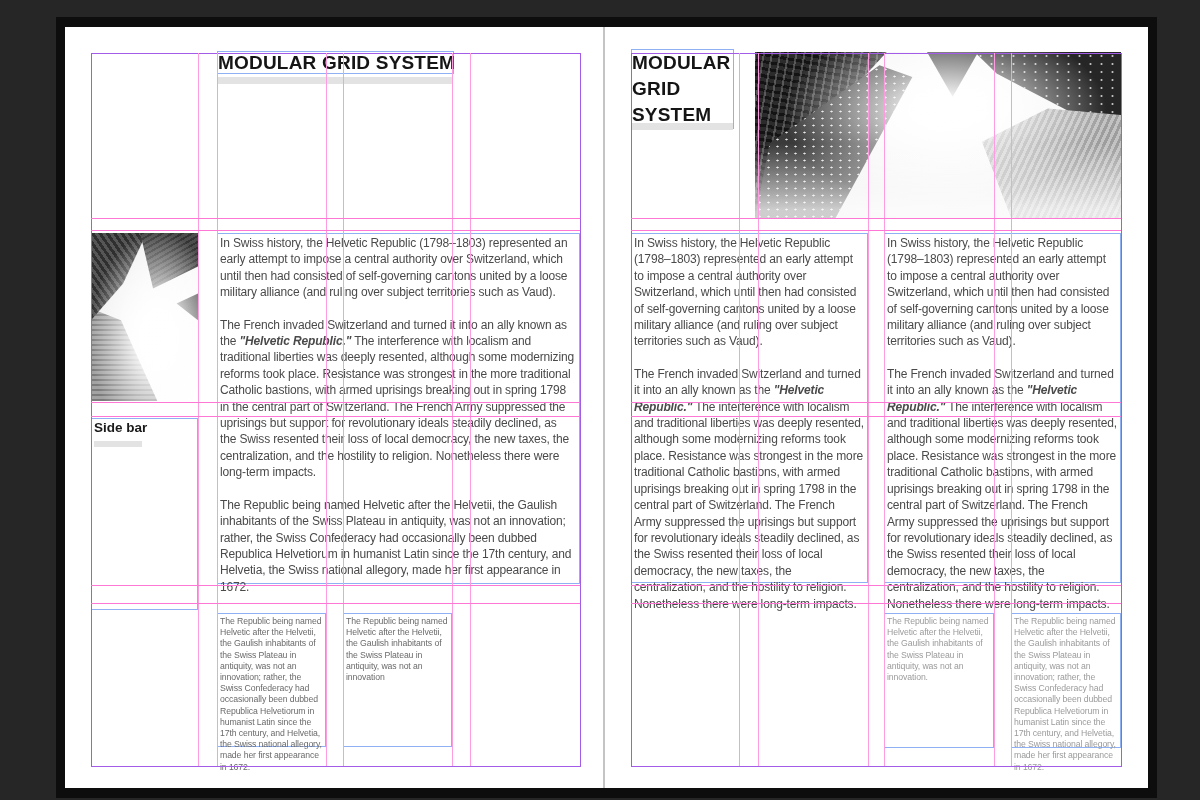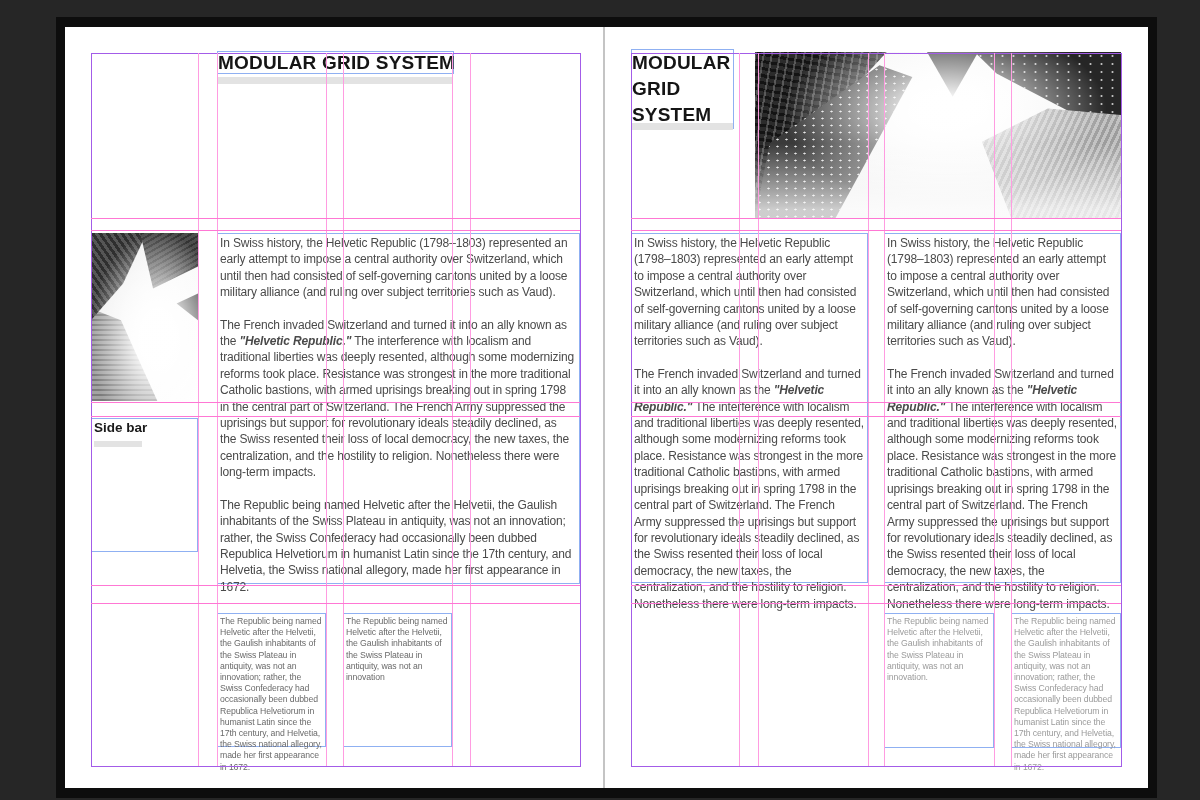--- a/index.html
+++ b/index.html
@@ -79,21 +79,21 @@
 
     <div class="img-art" style="left:26px;top:206px;width:107px;height:168px;">
       <div class="sb-base"></div>
       <div class="sb-bl"></div>
       <div class="sb-tl"></div>
       <div class="sb-tr"></div>
       <div class="sb-rt"></div>
       <div class="sb-glow"></div>
     </div>
 
-    <div class="frame" style="left:26px;top:391px;width:107px;height:134px;">
+    <div class="frame" style="left:26px;top:391px;width:107px;height:192px;">
       <div class="sidebar-label">Side bar</div>
       <div class="bar" style="left:2px;top:22px;width:48px;height:6px;"></div>
     </div>
 
     <div class="frame body-text" style="left:152px;top:206px;width:363px;height:351px;">
       <p>In Swiss history, the Helvetic Republic (1798–1803) represented an early attempt to impose a central authority over Switzerland, which until then had consisted of self-governing cantons united by a loose military alliance (and ruling over subject territories such as Vaud).</p>
       <p><span>The French invaded Switzerland and turned it into an ally known as the </span><span class="em-phrase">"Helvetic Republic."</span><span> The interference with localism and traditional liberties was deeply resented, although some modernizing reforms took place. Resistance was strongest in the more traditional Catholic bastions, with armed uprisings breaking out in spring 1798 in the central part of Switzerland. The French Army suppressed the uprisings but support for revolutionary ideals steadily declined, as the Swiss resented their loss of local democracy, the new taxes, the centralization, and the hostility to religion. Nonetheless there were long-term impacts.</span></p>
       <p>The Republic being named Helvetic after the Helvetii, the Gaulish inhabitants of the Swiss Plateau in antiquity, was not an innovation; rather, the Swiss Confederacy had occasionally been dubbed Republica Helvetiorum in humanist Latin since the 17th century, and Helvetia, the Swiss national allegory, made her first appearance in 1672.</p>
     </div>
 

